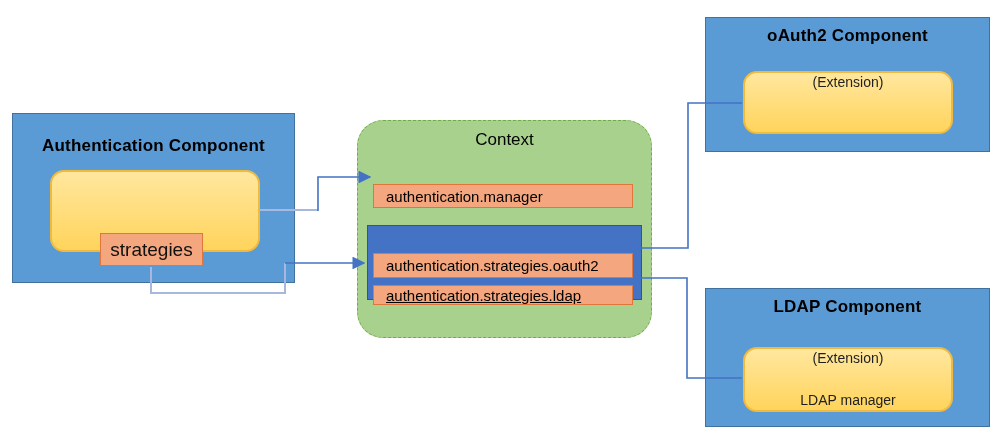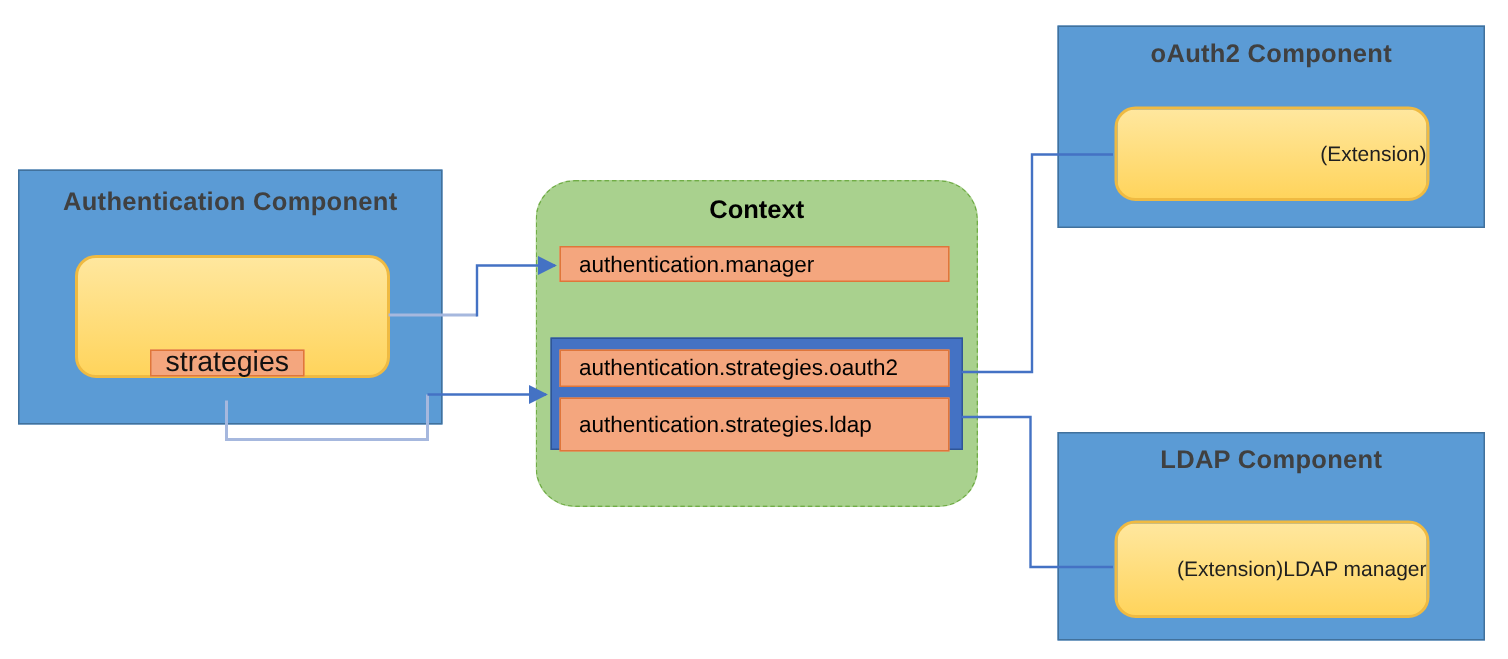--- a/index.html
+++ b/index.html
@@ -13,53 +13,54 @@
   }
   .abs { position: absolute; box-sizing: border-box; }
 
   
   .comp {
     background: #5B9BD5;
     border: 1.5px solid #41719C;
     z-index: 1;
   }
   .comp-title {
-    color: #404040;
+    color: #000000;
     font-weight: bold;
     font-size: 17px;
     text-align: center;
     letter-spacing: 0.2px;
   }
 
   
   .ext-box {
     background: linear-gradient(180deg, #FFE79E 0%, #FFD45C 100%);
     border: 2px solid #EFBA42;
     border-radius: 14px;
     display: flex;
-    flex-direction: row;
+    flex-direction: column;
     align-items: center;
-    justify-content: flex-end;
+    justify-content: space-between;
     z-index: 2;
     color: #1f1f1f;
     font-size: 14px;
     line-height: 19px;
     text-align: center;
   }
 
   
   .entry {
     background: #F4A67E;
     border: 1.5px solid #E0763A;
     display: flex;
     align-items: center;
     color: #000000;
     font-size: 15px;
     padding-left: 12px;
     z-index: 4;
+    margin-top: 20px;
   }
 
   
   .strategies-tag {
     background: #F4A67E;
     border: 1.5px solid #E0763A;
     display: flex;
     align-items: center;
     justify-content: center;
     font-size: 19px;
@@ -69,21 +70,21 @@
 
   
   .context-box {
     background: #A9D18E;
     border: 1.5px dashed #71AD47;
     border-radius: 26px;
     z-index: 1;
   }
   .context-title {
     color: #000000;
-    font-weight: bold;
+    font-weight: normal;
     font-size: 17px;
     text-align: center;
   }
 
   
   .strategies-container {
     background: #4472C4;
     border: 1px solid #2F5597;
     z-index: 3;
   }
@@ -94,45 +95,45 @@
     z-index: 10;
     pointer-events: none;
   }
 </style>
 </head>
 <body>
 
 <div class="canvas">
 
   <div class="abs comp" style="left:12px; top:113px; width:283px; height:170px;">
-    <div class="comp-title" style="padding-top:11px;">Authentication Component</div>
+    <div class="comp-title" style="padding-top:22px;">Authentication Component</div>
   </div>
 
   <div class="abs ext-box" style="left:50px; top:170px; width:210px; height:82px;">
   </div>
 
-  <div class="abs strategies-tag" style="left:100px; top:233px; width:103px; height:18px;">
+  <div class="abs strategies-tag" style="left:100px; top:233px; width:103px; height:33px;">
     <span>strategies</span>
   </div>
 
   <div class="abs context-box" style="left:357px; top:120px; width:295px; height:218px;">
     <div class="context-title" style="padding-top:9px;">Context</div>
   </div>
 
   <div class="abs entry" style="left:373px; top:164px; width:260px; height:24px;">
     <span>authentication.manager</span>
   </div>
 
   <div class="abs strategies-container" style="left:367px; top:225px; width:275px; height:75px;"></div>
 
   <div class="abs entry" style="left:373px; top:233px; width:260px; height:25px;">
     <span>authentication.strategies.oauth2</span>
   </div>
 
-  <div class="abs entry" style="left:373px; top:265px; width:260px; height:36px;">
+  <div class="abs entry" style="left:373px; top:265px; width:260px; height:20px;text-decoration:underline;">
     <span>authentication.strategies.ldap</span>
   </div>
 
   <div class="abs comp" style="left:705px; top:17px; width:285px; height:135px;">
     <div class="comp-title" style="padding-top:8px;">oAuth2 Component</div>
   </div>
 
   <div class="abs ext-box" style="left:743px; top:71px; width:210px; height:63px;">
     <div>(Extension)</div>
   </div>

